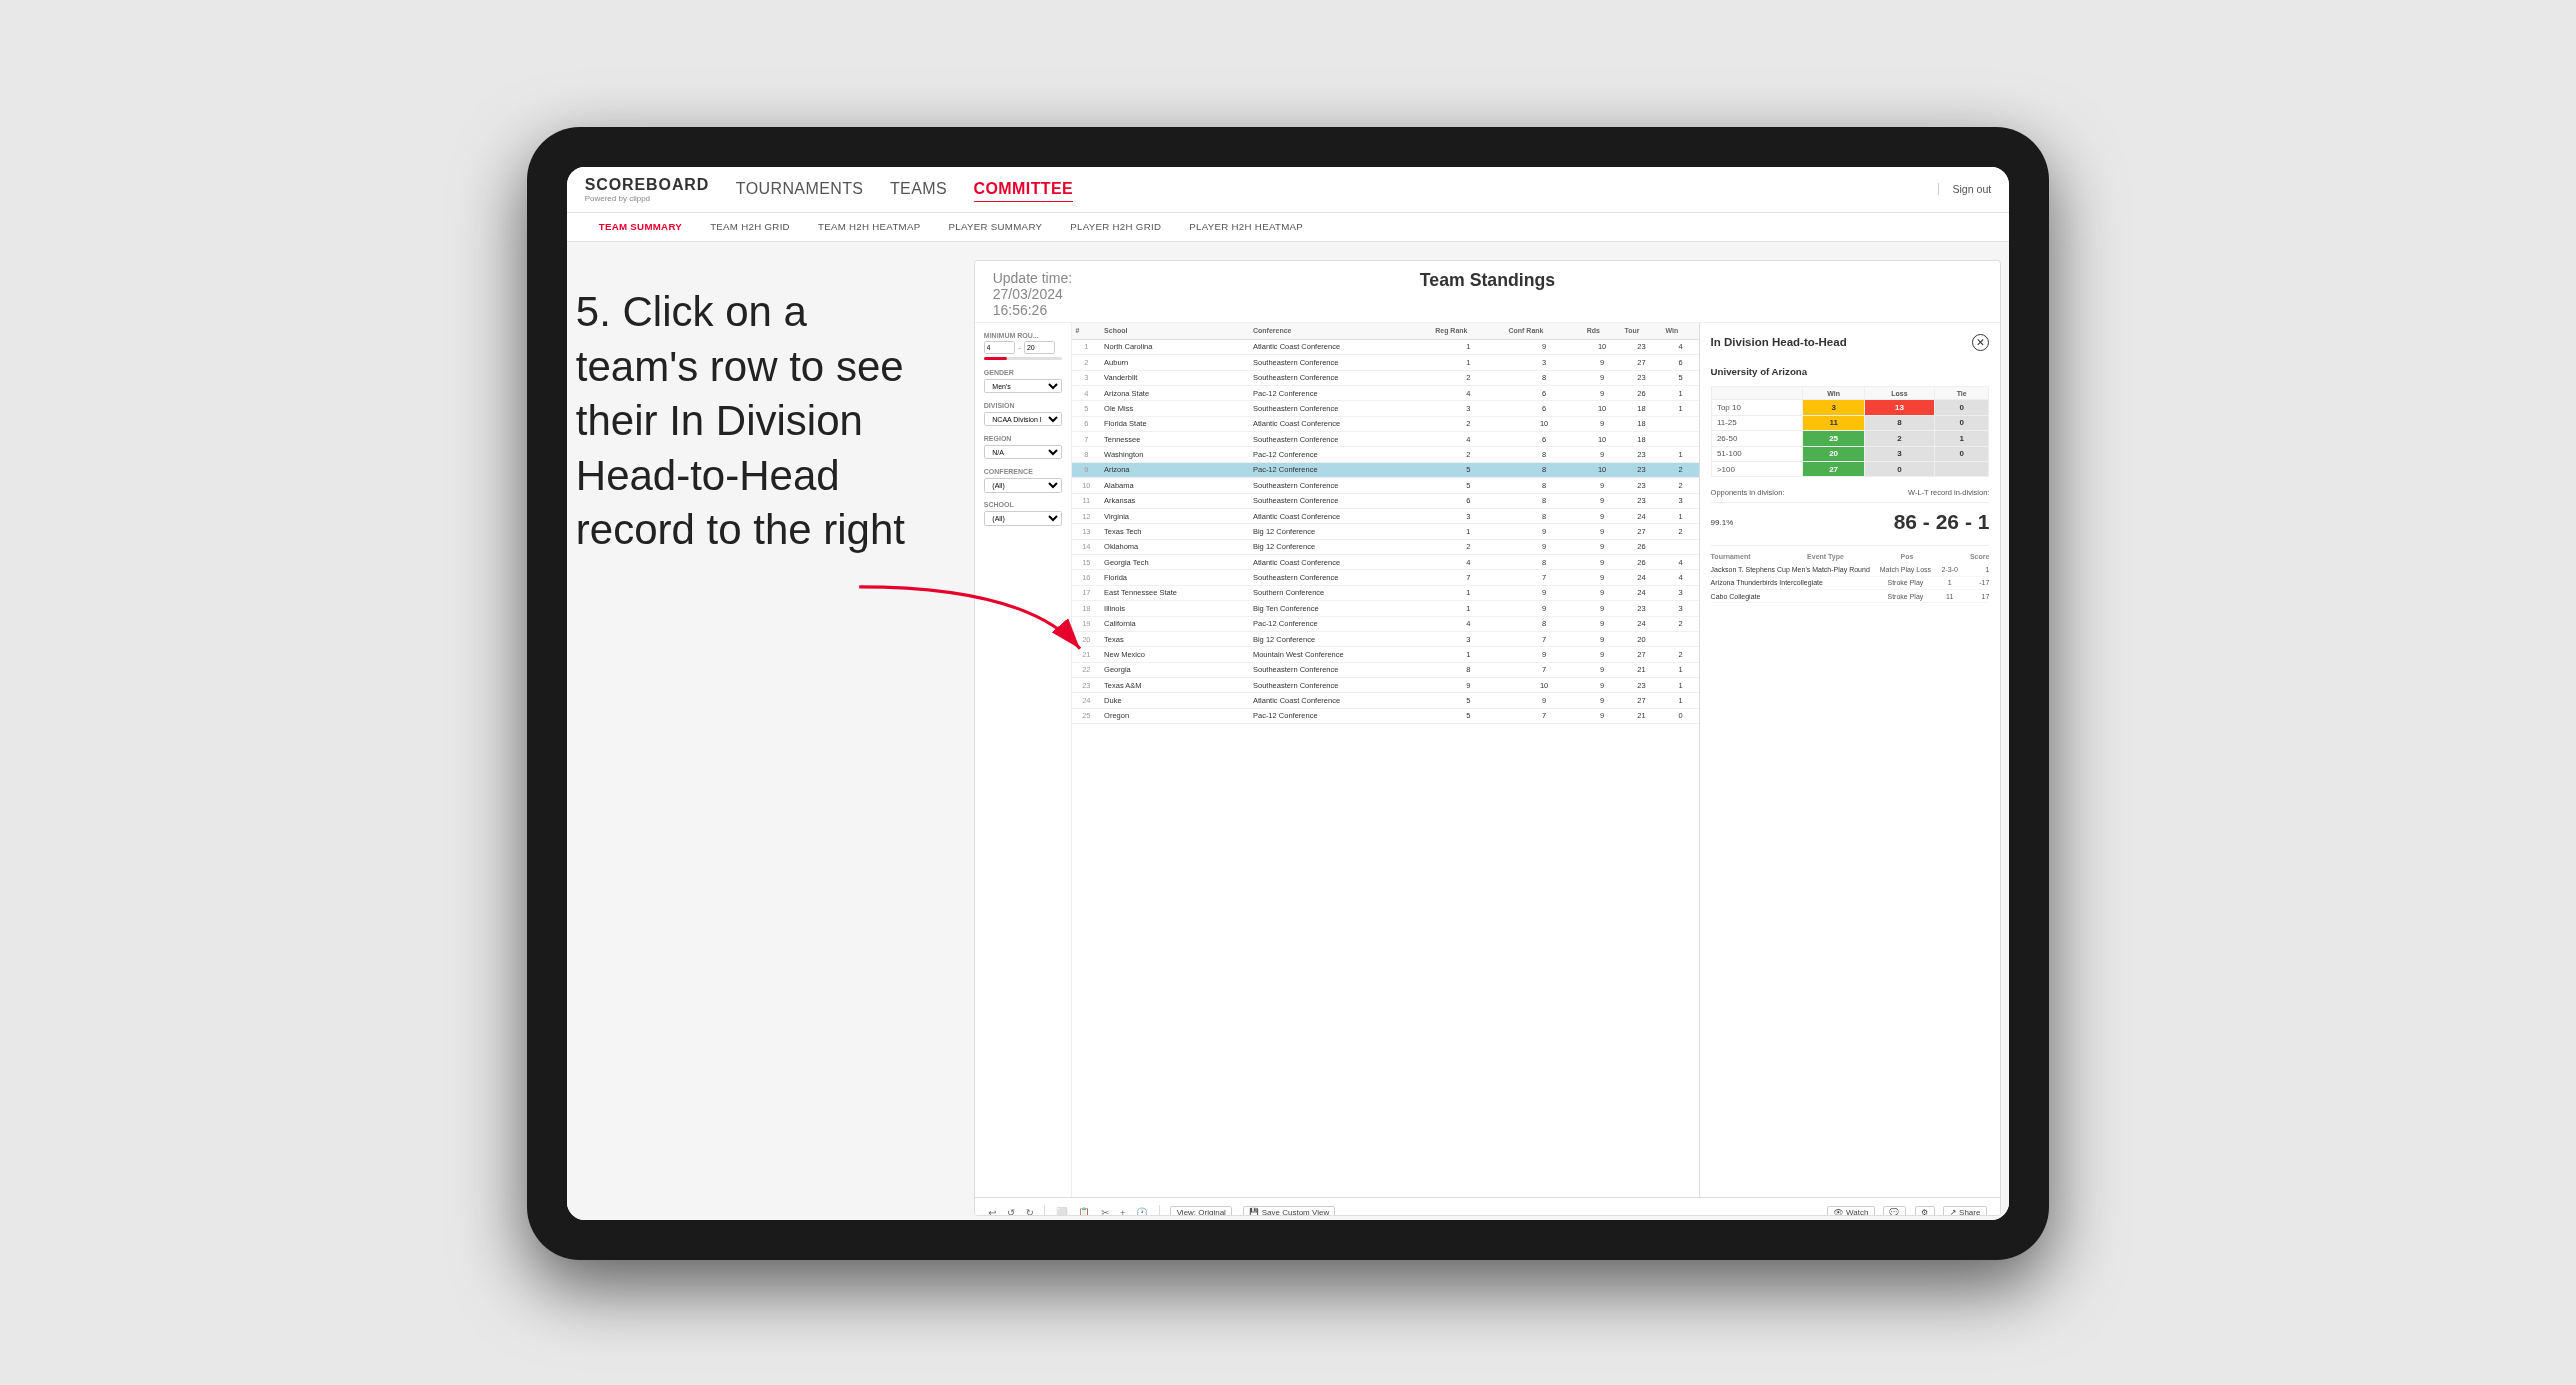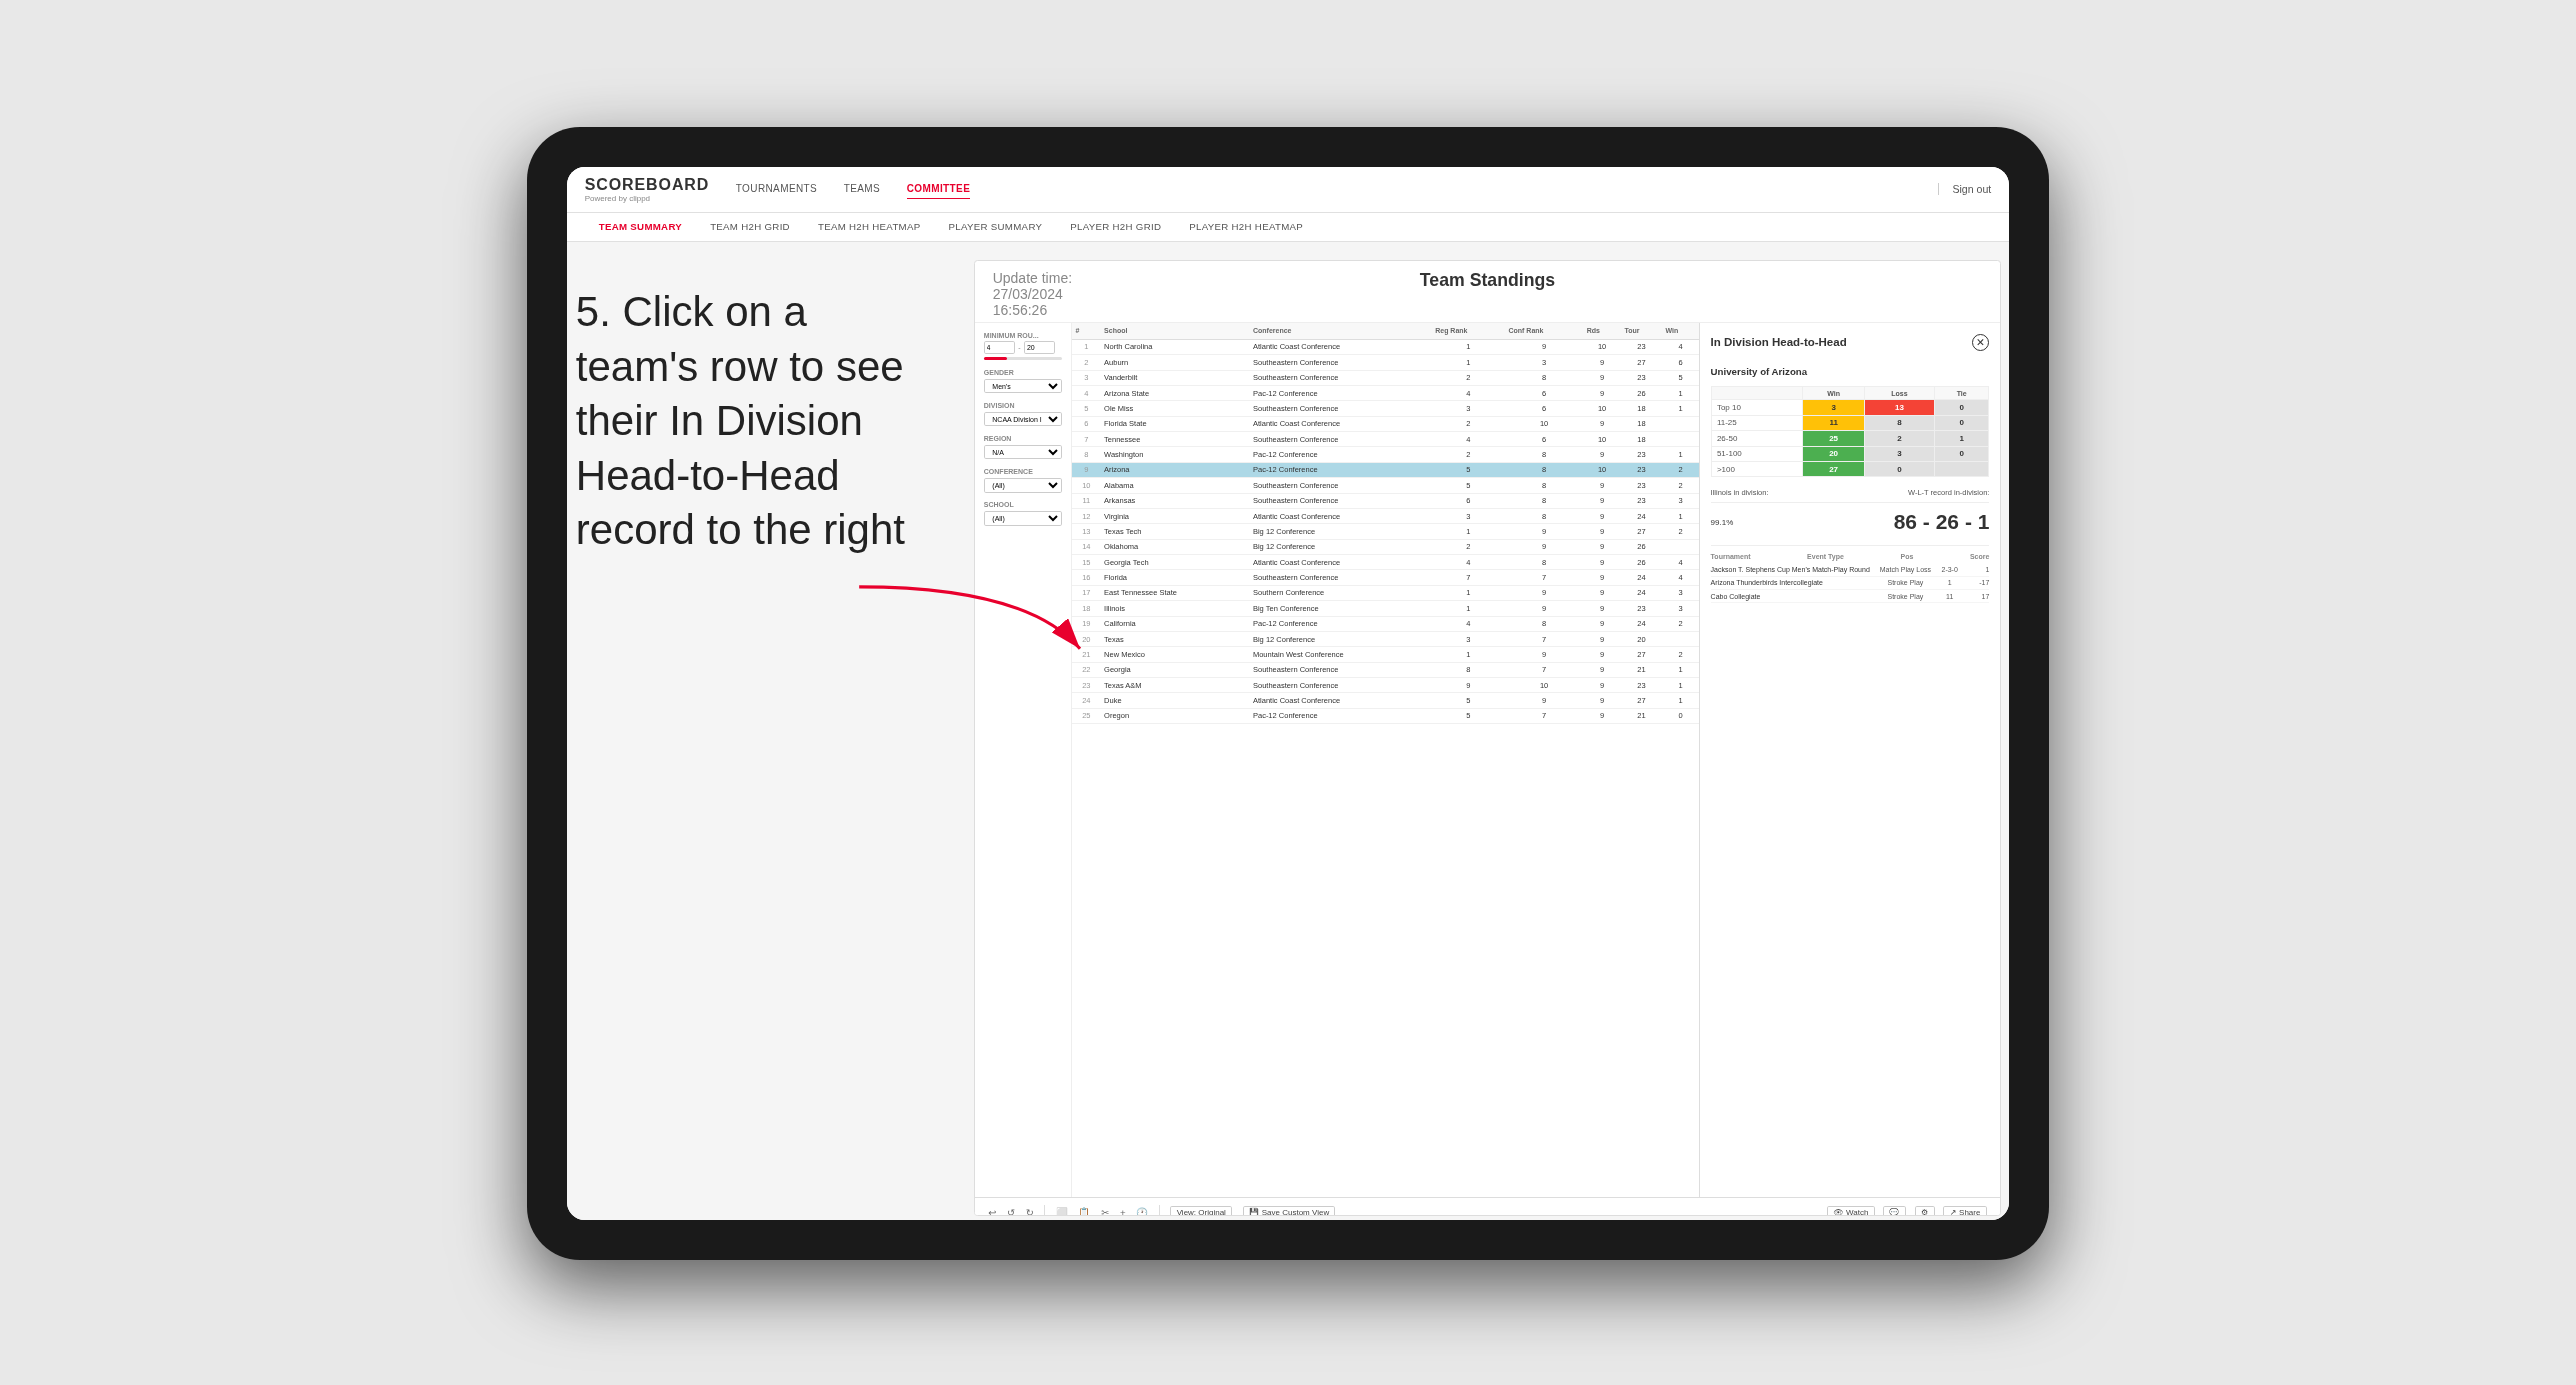--- a/index.html
+++ b/index.html
@@ -63,21 +63,21 @@
       color: #888;
     }
 
     .nav-items {
       display: flex;
       gap: 26.5px;
       flex: 1;
     }
 
     .nav-item {
-      font-size: 10px;
+      font-size: 16px;
       color: #555;
       cursor: pointer;
       padding: 3.5px 0;
       text-transform: uppercase;
       font-weight: 500;
       letter-spacing: 0.4px;
     }
 
     .nav-item.active {
       color: #e8002d;
@@ -944,21 +944,21 @@
                 <tr>
                   <td class="row-label">&gt;100</td>
                   <td class="cell-green">27</td>
                   <td class="cell-gray">0</td>
                   <td class="cell-gray"></td>
                 </tr>
               </tbody>
             </table>
 
             <div class="opponents-row">
-              <span class="opponents-label">Illinois in division:</span>
+              <span class="opponents-label">Opponents in division:</span>
               <span class="opponents-label">W-L-T record in-division:</span>
             </div>
 
             <div class="record-row">
               <span class="record-pct">99.1%</span>
               <span class="record-wlt">86 - 26 - 1</span>
             </div>
 
             <div class="tournament-section">
               <div class="tournament-header-row">

